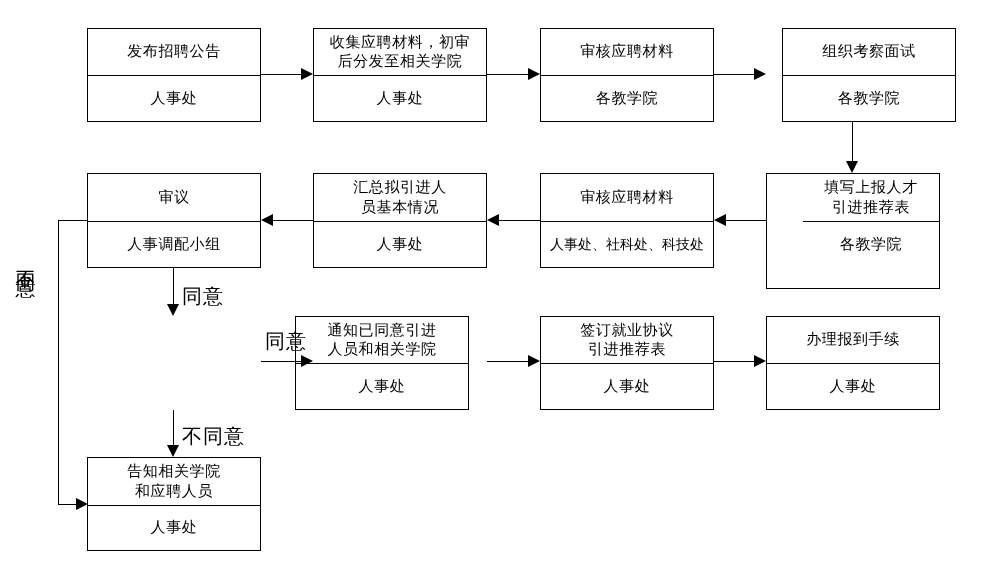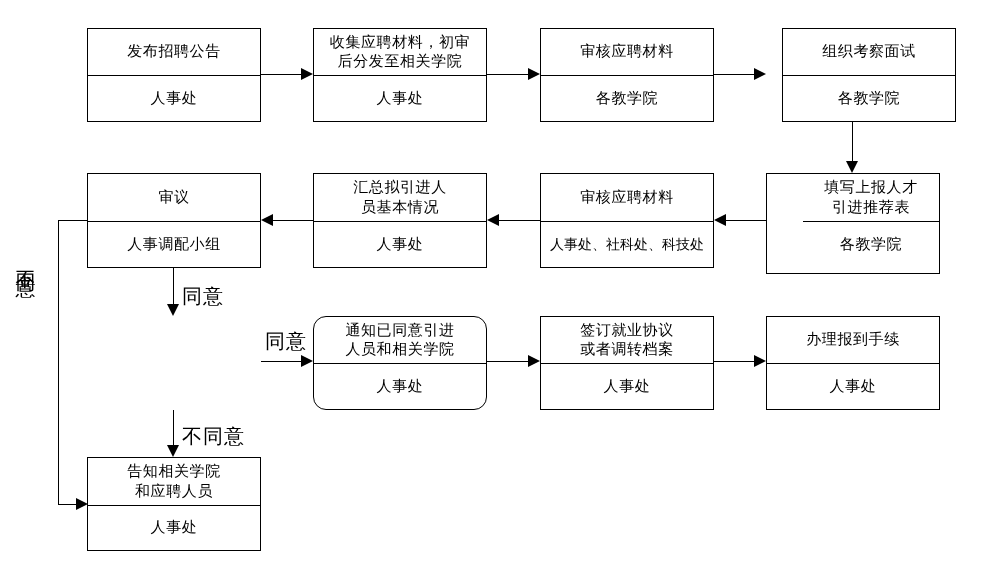--- a/index.html
+++ b/index.html
@@ -128,49 +128,49 @@
     <div class="cell top" style="height:48px;">汇总拟引进人
 员基本情况</div>
     <div class="cell bottom" style="height:45px;">人事处</div>
   </div>
 
   <div class="node" style="left:540px; top:173px; width:174px; height:95px;">
     <div class="cell top" style="height:48px;">审核应聘材料</div>
     <div class="cell bottom" style="height:45px; font-size:14px; letter-spacing:0px;">人事处、社科处、科技处</div>
   </div>
 
-  <div class="node" style="left:766px; top:173px; width:174px; height:101px;padding-left:36px;">
+  <div class="node" style="left:766px; top:173px; width:174px; height:116px;padding-left:36px;">
     <div class="cell top" style="height:48px;">填写上报人才
 引进推荐表</div>
     <div class="cell bottom" style="height:45px;">各教学院</div>
   </div>
 
   <div class="edge h" style="left:726px; top:220px; width:40px;"></div>
   <div class="arrow left" style="left:714px; top:214px;"></div>
 
   <div class="edge h" style="left:499px; top:220px; width:41px;"></div>
   <div class="arrow left" style="left:487px; top:214px;"></div>
 
   <div class="edge h" style="left:273px; top:220px; width:40px;"></div>
   <div class="arrow left" style="left:261px; top:214px;"></div>
 
   <div class="edge v" style="left:173px; top:268px; height:36px;"></div>
   <div class="arrow down" style="left:167px; top:304px;"></div>
   <div class="elabel" style="left:182px; top:283px;">同意</div>
 
 
-  <div class="node" style="left:313px; top:316px; width:174px; height:94px;border-radius:13px;">
+  <div class="node" style="left:295px; top:316px; width:174px; height:94px;">
     <div class="cell top" style="height:47px;">通知已同意引进
 人员和相关学院</div>
     <div class="cell bottom" style="height:45px;">人事处</div>
   </div>
 
   <div class="node" style="left:540px; top:316px; width:174px; height:94px;">
     <div class="cell top" style="height:47px;">签订就业协议
-或者调转档案</div>
+引进推荐表</div>
     <div class="cell bottom" style="height:45px;">人事处</div>
   </div>
 
   <div class="node" style="left:766px; top:316px; width:174px; height:94px;">
     <div class="cell top" style="height:47px;">办理报到手续</div>
     <div class="cell bottom" style="height:45px;">人事处</div>
   </div>
 
   <div class="edge h" style="left:261px; top:361px; width:40px;"></div>
   <div class="arrow right" style="left:301px; top:355px;"></div>

